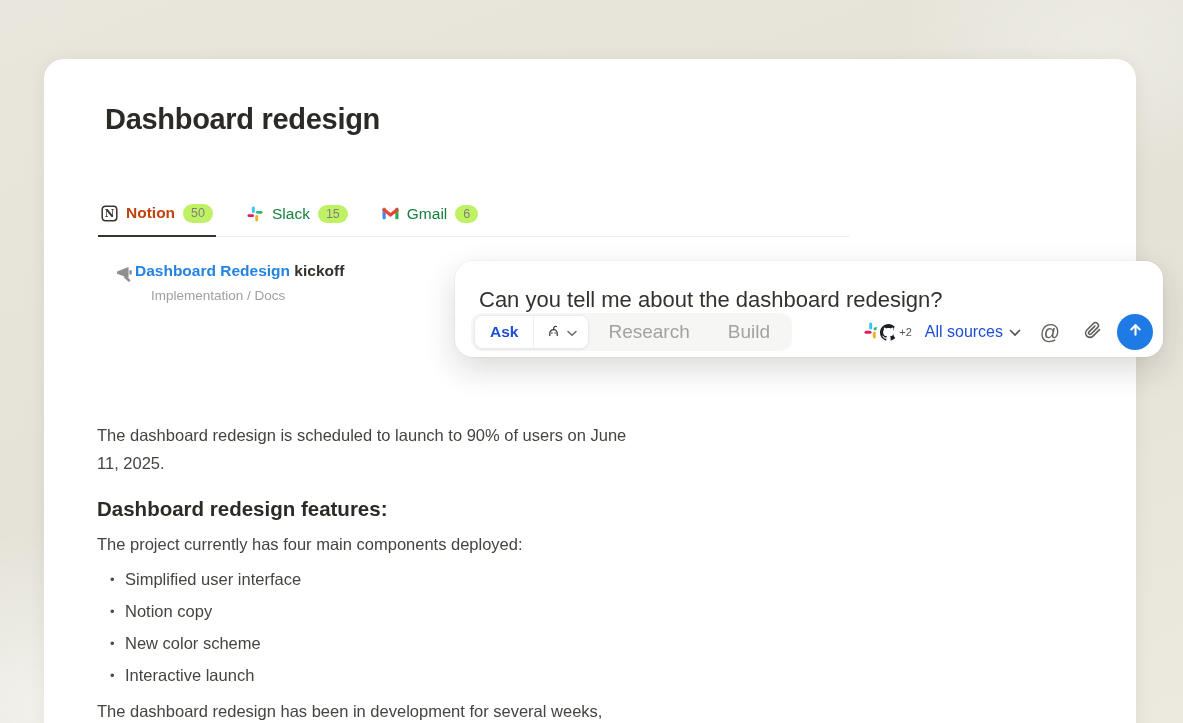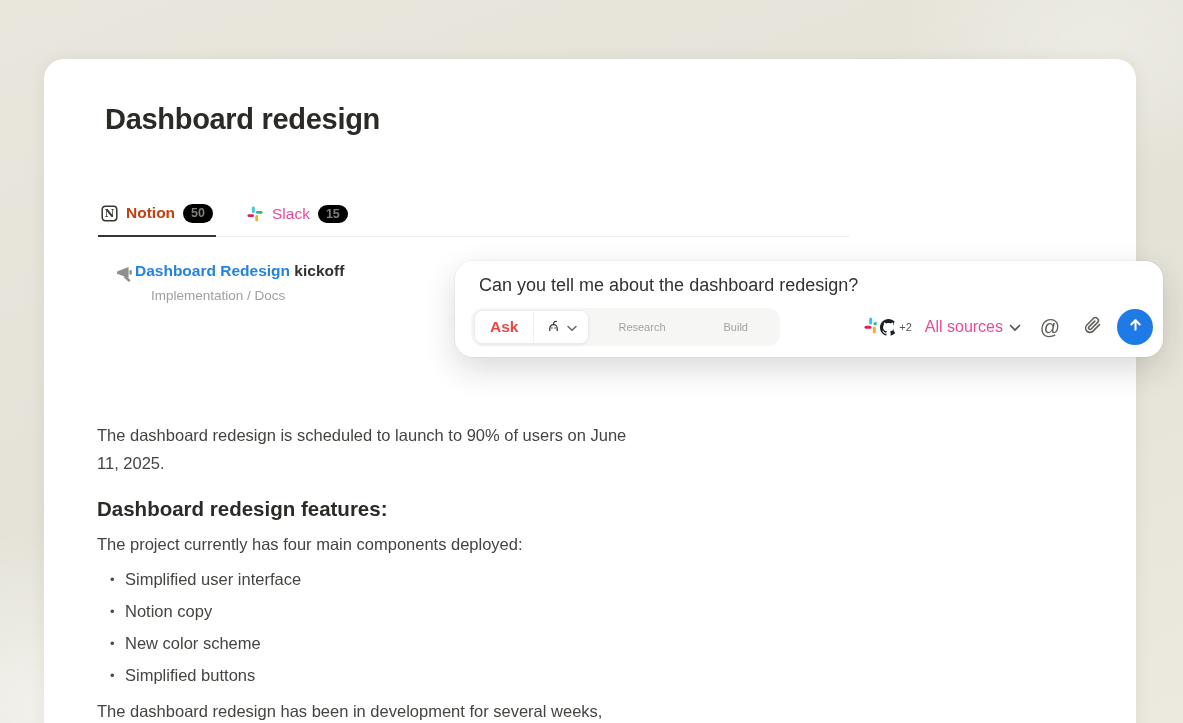--- a/index.html
+++ b/index.html
@@ -24,25 +24,25 @@
   
   .tabs{
     position:absolute;left:54px;top:139px;width:752px;
     display:flex;gap:28px;border-bottom:1px solid #efefec;
   }
   .tab{
     display:flex;align-items:center;gap:8px;
     padding:6px 3px 12px;cursor:pointer;
   }
   .tab.active{border-bottom:2px solid #37352f;margin-bottom:-1px;}
-  .tab-label{font-size:15.5px;color:#ec4899;}
+  .tab-label{font-size:15.5px;color:#15803d;}
   .tab.active .tab-label{color:#c2410c;font-weight:700;}
   .tab-count{
-    background:#000000;color:#82807c;border-radius:10px;
-    font-size:12.5px;padding:3px 8px;line-height:1;font-weight:bold;
+    background:#bef264;color:#82807c;border-radius:10px;
+    font-size:12.5px;padding:3px 8px;line-height:1;
   }
   .tab-icon{width:17px;height:17px;display:flex;align-items:center;justify-content:center;}
   
   .results{position:absolute;left:70px;top:202px;width:380px;}
   .result{display:flex;gap:1px;margin-bottom:24px;}
   .result-icon{width:20px;height:20px;flex:0 0 20px;margin-top:1px;display:flex;align-items:center;justify-content:center;}
   .result-title{font-size:15.5px;font-weight:600;color:#32312d;line-height:20px;}
   .result-title a{color:#2383e2;text-decoration:none;font-weight:600;cursor:pointer;}
   .result-path{font-size:13.5px;color:#a09f9b;margin-top:7px;font-weight:400;margin-left:16px;}
   
@@ -54,53 +54,53 @@
   .doc li{display:flex;align-items:center;height:32px;padding-left:13px;font-size:16.5px;}
   .doc li .dot{width:15px;color:#4a4944;font-size:13px;}
   .doc .p3{margin-top:6px;}
   
   .chat{
     position:absolute;left:455px;top:261px;width:708px;height:96px;
     background:#fff;border-radius:18px;z-index:5;
     box-shadow:0 12px 32px rgba(25,25,20,.16), 0 0 0 1px rgba(0,0,0,.03);
     display:flex;flex-direction:column;
   }
-  .chat-q{margin:14px 24px 0;font-size:18px;color:#33322e;cursor:text;}
+  .chat-q{margin:26px 24px 0;font-size:22px;color:#33322e;cursor:text;}
   .chat-row{display:flex;align-items:center;margin:auto 10px 11px 16px;height:38px;}
   .seg{
     display:flex;align-items:center;background:#f6f6f4;border-radius:12px;
     padding:3px;height:38px;box-sizing:border-box;
   }
   .pillgroup{
     display:flex;height:32px;background:#fff;border:1px solid #ebebe9;
     border-radius:9px;box-shadow:0 1px 3px rgba(0,0,0,.06);overflow:hidden;
   }
   .seg-ask{
     display:flex;align-items:center;padding:0 15px;border:none;background:#fff;
-    font-family:inherit;font-size:15.5px;font-weight:600;color:#ef4444;cursor:pointer;
+    font-family:inherit;font-size:15.5px;font-weight:600;color:#1d4ed8;cursor:pointer;
   }
   .seg-model{
     display:flex;align-items:center;gap:6px;padding:0 11px;border:none;background:#fff;
     border-left:1px solid #f0f0ee;cursor:pointer;
   }
   .seg-ghost{
-    border:none;background:none;font-family:inherit;font-size:11px;
-    color:#a3a29e;padding:0 29px;cursor:pointer;
+    border:none;background:none;font-family:inherit;font-size:19px;
+    color:#a3a29e;padding:0 19px;cursor:pointer;
   }
   .spacer{flex:1;}
   .sources{display:flex;align-items:center;cursor:pointer;}
   .gh-circle{
     width:21px;height:21px;border-radius:50%;background:#fff;margin-left:-3px;
     box-shadow:0 0 0 2px #fff;display:flex;align-items:center;justify-content:center;
   }
   .plus2{
     margin-left:-4px;background:#fff;border-radius:9px;box-shadow:0 0 0 2px #fff;
     font-size:11px;color:#55534f;padding:2px 4px;font-weight:500;
   }
-  .src-label{font-size:16px;color:#ec4899;margin:0 6px 0 9px;}
+  .src-label{font-size:16px;color:#1d4ed8;margin:0 6px 0 9px;}
   .iconbtn{
     border:none;background:none;cursor:pointer;display:flex;align-items:center;
     justify-content:center;width:30px;height:30px;padding:0;
   }
   .at-glyph{font-size:20px;color:#5f5e59;font-family:"Liberation Sans",sans-serif;}
   .send{
     width:36px;height:36px;border-radius:50%;border:none;cursor:pointer;
     display:flex;align-items:center;justify-content:center;margin-left:10px;
     background:#1e7be5;color:#fff;font-size:18px;font-weight:700;
   }
@@ -129,20 +129,32 @@
         <svg width="16" height="16" viewBox="0 0 17 17">
             <rect x="5.2" y="0.5" width="3" height="7" rx="1.5" fill="#36C5F0"></rect>
             <rect x="9.5" y="5.2" width="7" height="3" rx="1.5" fill="#2EB67D"></rect>
             <rect x="8.8" y="9.5" width="3" height="7" rx="1.5" fill="#ECB22E"></rect>
             <rect x="0.5" y="8.8" width="7" height="3" rx="1.5" fill="#E01E5A"></rect>
           </svg>
       </span>
       <span class="tab-label">Slack</span>
       <span class="tab-count">15</span>
     </div>
+    <div class="tab">
+      <span class="tab-icon">
+        <svg width="17" height="13" viewBox="0 0 16 12">
+            <rect x="0.5" y="0.5" width="3" height="11" rx="1" fill="#4285F4"></rect>
+            <rect x="12.5" y="0.5" width="3" height="11" rx="1" fill="#34A853"></rect>
+            <path d="M1 1.8 L4.2 4.4" stroke="#FBBC04" stroke-width="3" fill="none"></path>
+            <path d="M1 1.8 L8 7.4 L15 1.8" stroke="#EA4335" stroke-width="3" fill="none"></path>
+          </svg>
+      </span>
+      <span class="tab-label">Gmail</span>
+      <span class="tab-count">6</span>
+    </div>
   </div>
 
   <div class="results">
     <div class="result">
       <span class="result-icon">
         <svg width="19" height="19" viewBox="0 0 14 14">
             <path d="M1.5 6.3 L10 3 V11 L1.5 7.9 Z" fill="#8f8f8b"></path>
             <rect x="10.6" y="5.1" width="1.8" height="3.6" rx="0.9" fill="#8f8f8b"></rect>
             <path d="M7.6 10.4 l2.8 2.5" stroke="#8f8f8b" stroke-width="1.8" stroke-linecap="round"></path>
           </svg>
@@ -166,21 +178,21 @@
       <li>
           <span class="dot">•</span>
           <span>Notion copy</span>
         </li>
       <li>
           <span class="dot">•</span>
           <span>New color scheme</span>
         </li>
       <li>
           <span class="dot">•</span>
-          <span>Simplified buttons</span>
+          <span>Interactive launch</span>
         </li>
     </ul>
     <p class="p3">The dashboard redesign has been in development for several weeks,</p>
   </div>
 
 </div>
 
 <div class="chat">
   <div class="chat-q">Can you tell me about the dashboard redesign?</div>
   <div class="chat-row">

